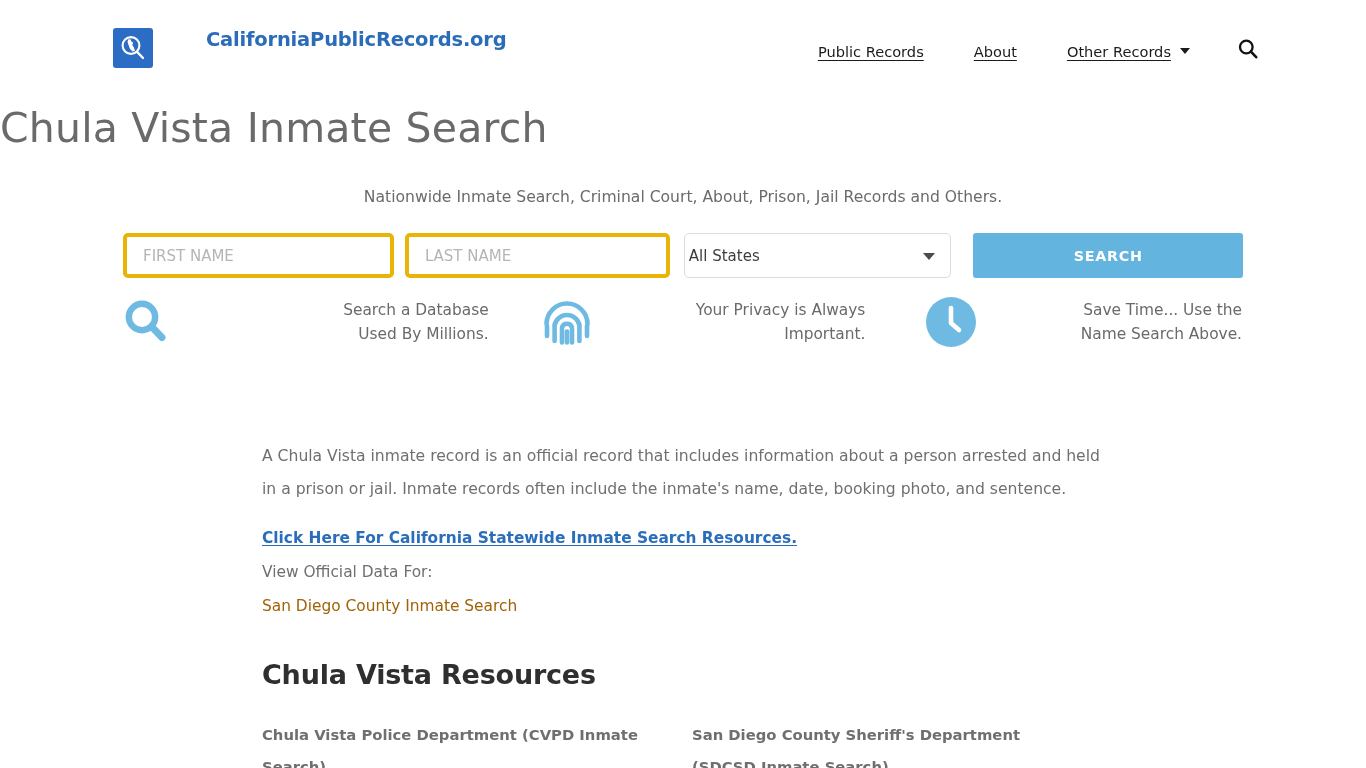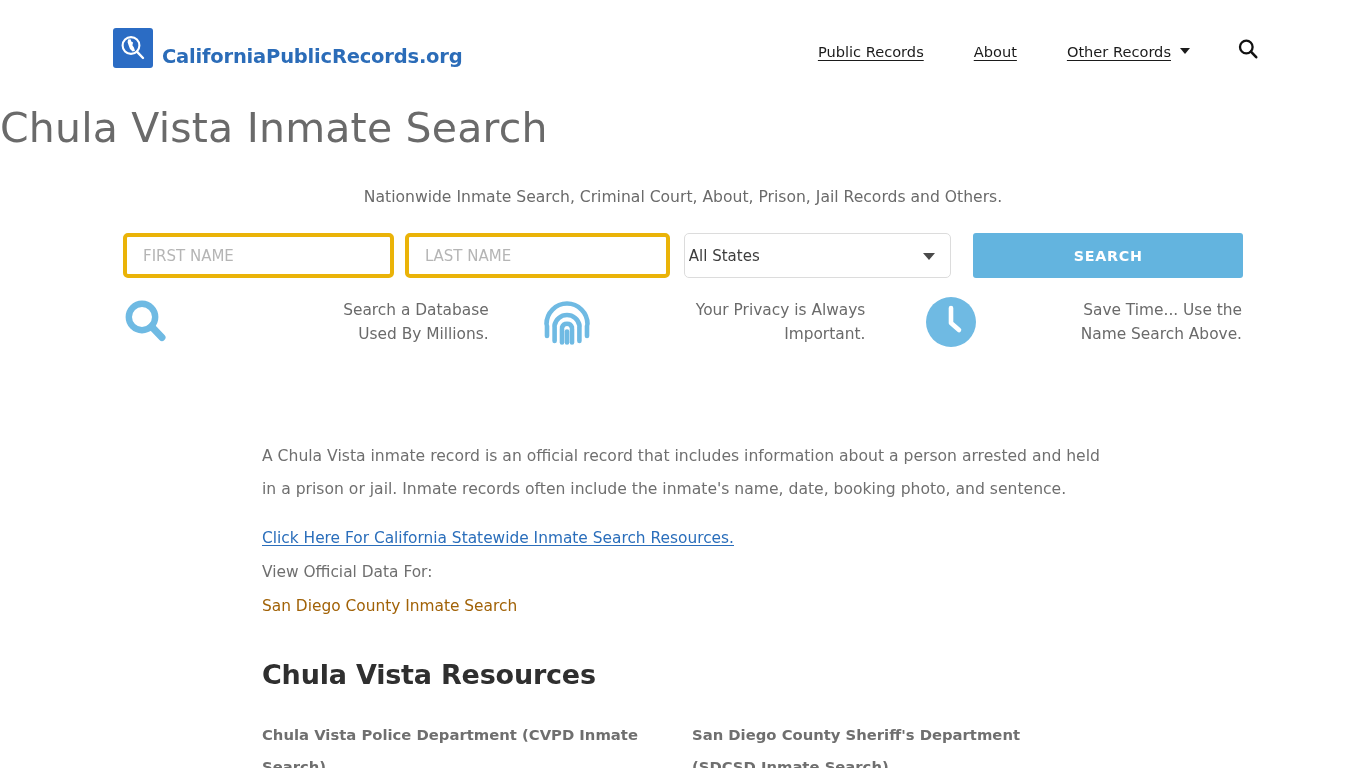--- a/index.html
+++ b/index.html
@@ -18,22 +18,23 @@
   .site-header {
     position: relative;
     width: 1366px;
     height: 96px;
   }
   .brand {
     position: absolute;
     left: 113px;
     top: 28px;
     display: flex;
-    align-items: flex-end;
+    align-items: flex-start;
     text-decoration: none;
+    gap: 44px;
   }
   .brand-mark {
     width: 40px;
     height: 40px;
     background: #2B6CC4;
     border-radius: 3px;
     display: flex;
     align-items: center;
     justify-content: center;
     flex: 0 0 auto;
@@ -214,21 +215,21 @@
   .link-row {
     margin-top: 17px;
     font-size: 15.4px;
     line-height: 33px;
   }
   .page-link {
     color: #2A6EBB;
     text-decoration: underline;
     text-underline-offset: 2px;
     cursor: pointer;
-    font-weight: normal;
+    font-weight: bold;
   }
   .plain-line {
     margin-top: 1px;
     font-size: 15.4px;
     line-height: 33px;
     color: #6f6f6f;
   }
   .link-row-2 { margin-top: 1px; font-size: 15.4px; line-height: 33px; }
   .page-link-2 {
     color: #a16207;

